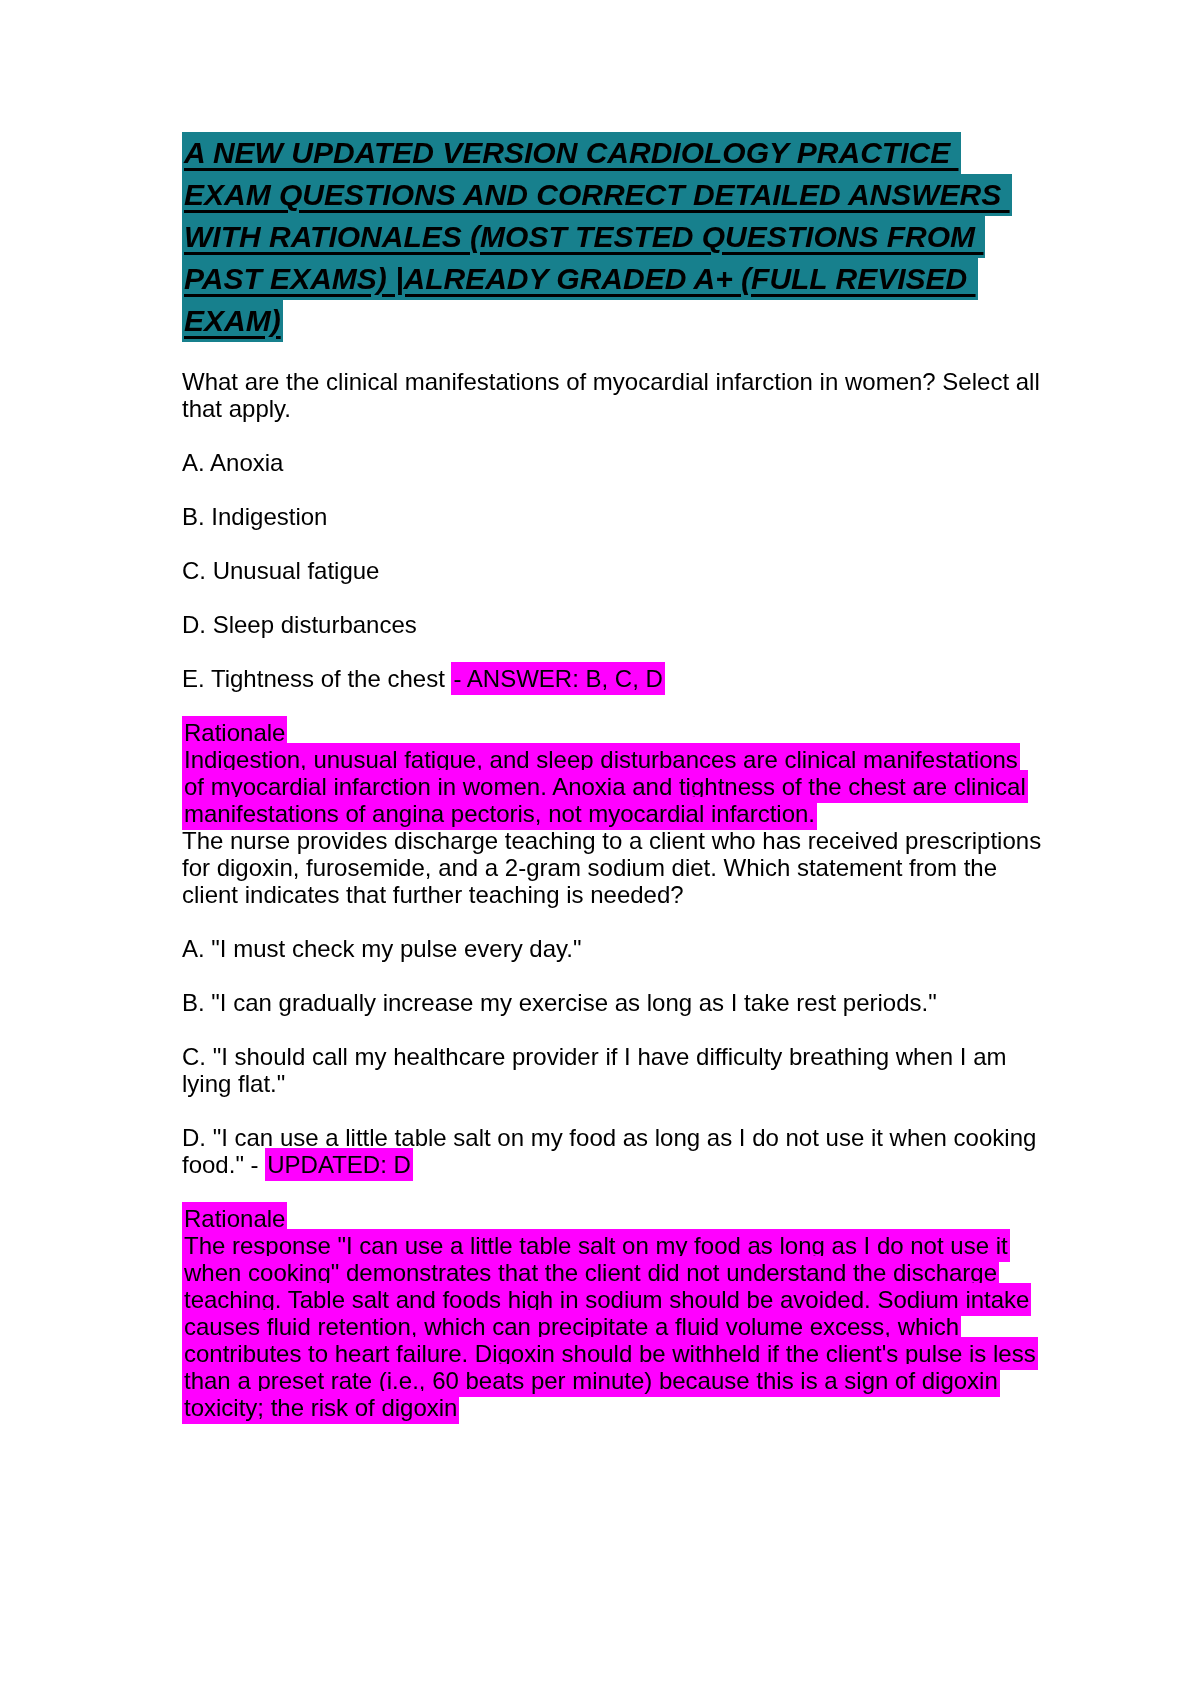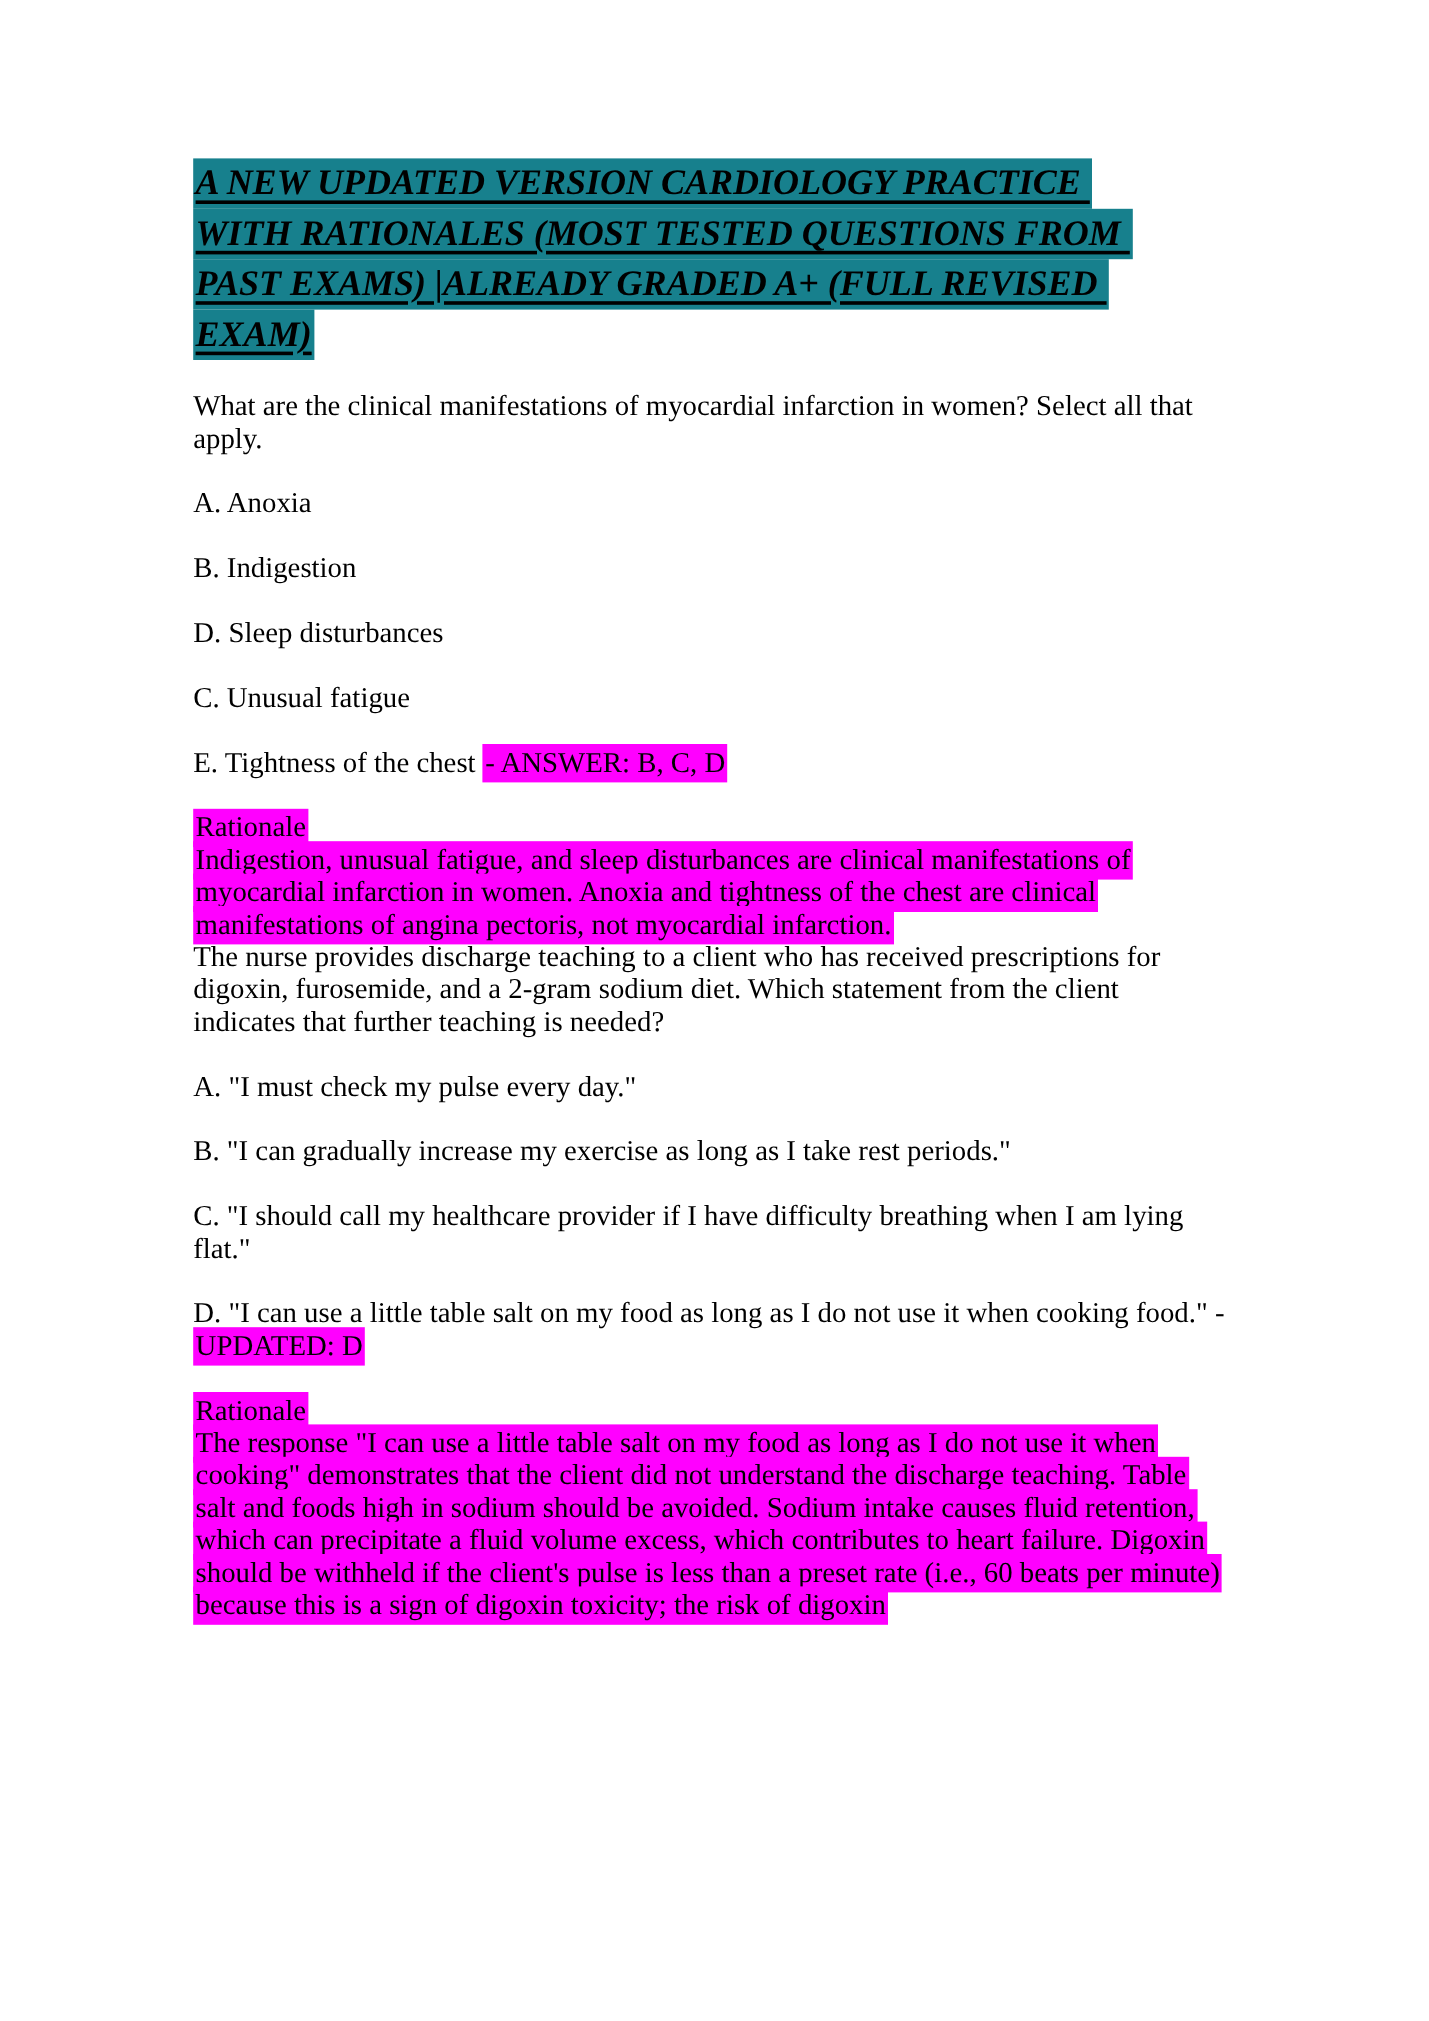--- a/index.html
+++ b/index.html
@@ -11,24 +11,23 @@
     position:relative;
     width:1191px;
     height:1684px;
     background:#ffffff;
     overflow:hidden;
     font-family:"Liberation Sans","DejaVu Sans",sans-serif;
     color:#000000;
   }
   .content{
     position:absolute;
-    left:161px;
+    left:182px;
     top:132px;
     width:860px;
-    font-family:Liberation Serif, serif;
   }
   .doc-title{
     margin:0 0 26px 0;
     font-size:30px;
     line-height:42px;
     font-weight:700;
     font-style:italic;
   }
   .title-line{
     display:block;
@@ -55,31 +54,32 @@
   }
 </style>
 </head>
 <body>
 
 <div class="page">
   <div class="content">
 
     <h1 class="doc-title">
       <span class="title-line">A NEW UPDATED VERSION CARDIOLOGY PRACTICE </span>
+      <span class="title-line">EXAM QUESTIONS AND CORRECT DETAILED ANSWERS </span>
       <span class="title-line">WITH RATIONALES (MOST TESTED QUESTIONS FROM </span>
       <span class="title-line">PAST EXAMS) |ALREADY GRADED A+ (FULL REVISED </span>
       <span class="title-line">EXAM)</span>
     </h1>
 
     <section>
       <p class="body">What are the clinical manifestations of myocardial infarction in women? Select all that apply.</p>
       <p class="body">A. Anoxia</p>
       <p class="body">B. Indigestion</p>
+      <p class="body">C. Unusual fatigue</p>
       <p class="body">D. Sleep disturbances</p>
-      <p class="body">C. Unusual fatigue</p>
       <p class="body"><span>E. Tightness of the chest </span><mark class="hl">- ANSWER: B, C, D</mark></p>
       <p class="body"><mark class="hl">Rationale</mark><br><mark class="hl">Indigestion, unusual fatigue, and sleep disturbances are clinical manifestations of myocardial infarction in women. Anoxia and tightness of the chest are clinical manifestations of angina pectoris, not myocardial infarction.</mark></p>
     </section>
 
     <section>
       <p class="body">The nurse provides discharge teaching to a client who has received prescriptions for digoxin, furosemide, and a 2-gram sodium diet. Which statement from the client indicates that further teaching is needed?</p>
       <p class="body">A. "I must check my pulse every day."</p>
       <p class="body">B. "I can gradually increase my exercise as long as I take rest periods."</p>
       <p class="body">C. "I should call my healthcare provider if I have difficulty breathing when I am lying flat."</p>
       <p class="body"><span>D. "I can use a little table salt on my food as long as I do not use it when cooking food." - </span><mark class="hl">UPDATED: D</mark></p>

